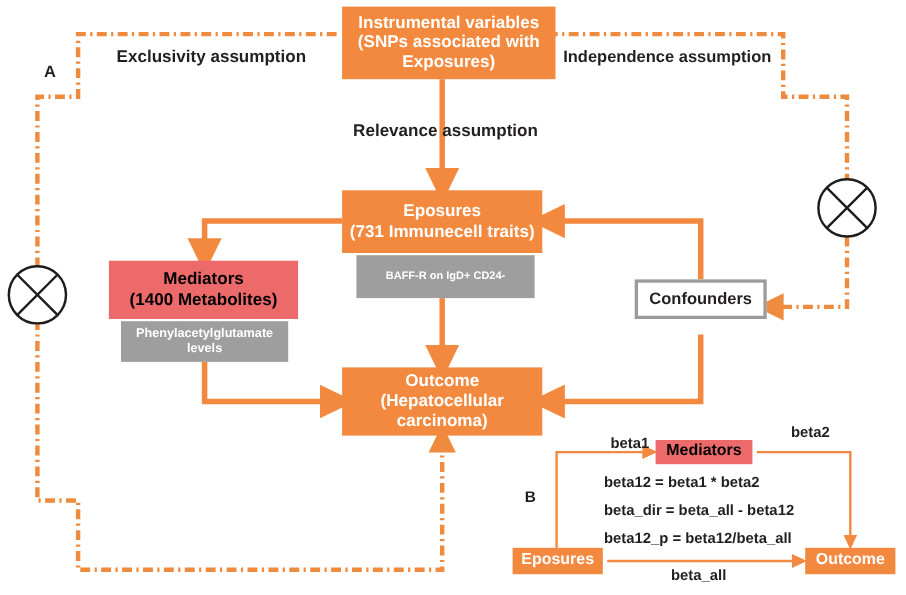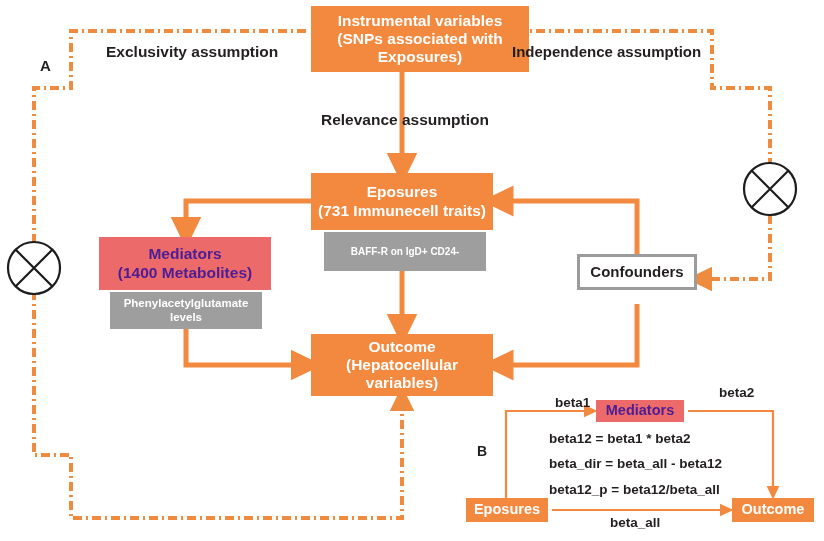--- a/index.html
+++ b/index.html
@@ -4,25 +4,25 @@
 <style>
   html,body{margin:0;padding:0;background:#ffffff;}
   body{width:824px;height:541px;overflow:hidden;font-family:"Liberation Sans",sans-serif;}
   #stage{position:relative;width:824px;height:541px;background:#fff;}
   svg.layer{position:absolute;left:0;top:0;width:824px;height:541px;pointer-events:none;}
 
   .node{position:absolute;box-sizing:border-box;display:flex;align-items:center;justify-content:center;text-align:center;}
   .node span{display:block;width:100%;line-height:1.18;}
 
   .orange{background:#F2893F;color:#ffffff;font-weight:bold;}
-  .red{background:#EC6A6A;color:#4c1d95;font-weight:bold;}
+  .red{background:#EC6A6A;color:#000000;font-weight:bold;}
   .grey{background:#9E9E9E;color:#ffffff;font-weight:bold;}
   .whitebox{background:#ffffff;color:#231f20;border:3px solid #9b9b9b;font-weight:bold;}
 
-  #iv{left:311px;top:6px;width:218px;height:66px;font-size:15.5px;}
+  #iv{left:311px;top:6px;width:194px;height:66px;font-size:15.5px;}
   #exposures{left:311px;top:173px;width:182px;height:57px;font-size:15.5px;}
   #baffr{left:324px;top:232px;width:162px;height:39px;font-size:10px;}
   #mediators{left:99px;top:237px;width:172px;height:53px;font-size:15.5px;}
   #phenyl{left:110px;top:292px;width:152px;height:37px;font-size:11.5px;}
   #outcome{left:311px;top:334px;width:182px;height:62px;font-size:15.5px;}
   #confounders{left:577px;top:254px;width:120px;height:36px;font-size:15px;}
 
   .lbl{position:absolute;color:#231f20;font-weight:bold;white-space:nowrap;}
   #lbl-excl{left:106px;top:43px;font-size:15.5px;}
   #lbl-indep{left:512px;top:43px;font-size:15px;}
@@ -142,21 +142,21 @@
     <span>
       <span>Phenylacetylglutamate</span>
       <span>levels</span>
     </span>
   </div>
 
   <div class="node orange" id="outcome">
     <span>
       <span>Outcome</span>
       <span>(Hepatocellular</span>
-      <span>variables)</span>
+      <span>carcinoma)</span>
     </span>
   </div>
 
   <div class="node whitebox" id="confounders">
     <span>Confounders</span>
   </div>
 
   <div class="lbl" id="lbl-excl">Exclusivity assumption</div>
   <div class="lbl" id="lbl-indep">Independence assumption</div>
   <div class="lbl" id="lbl-relev">Relevance assumption</div>

